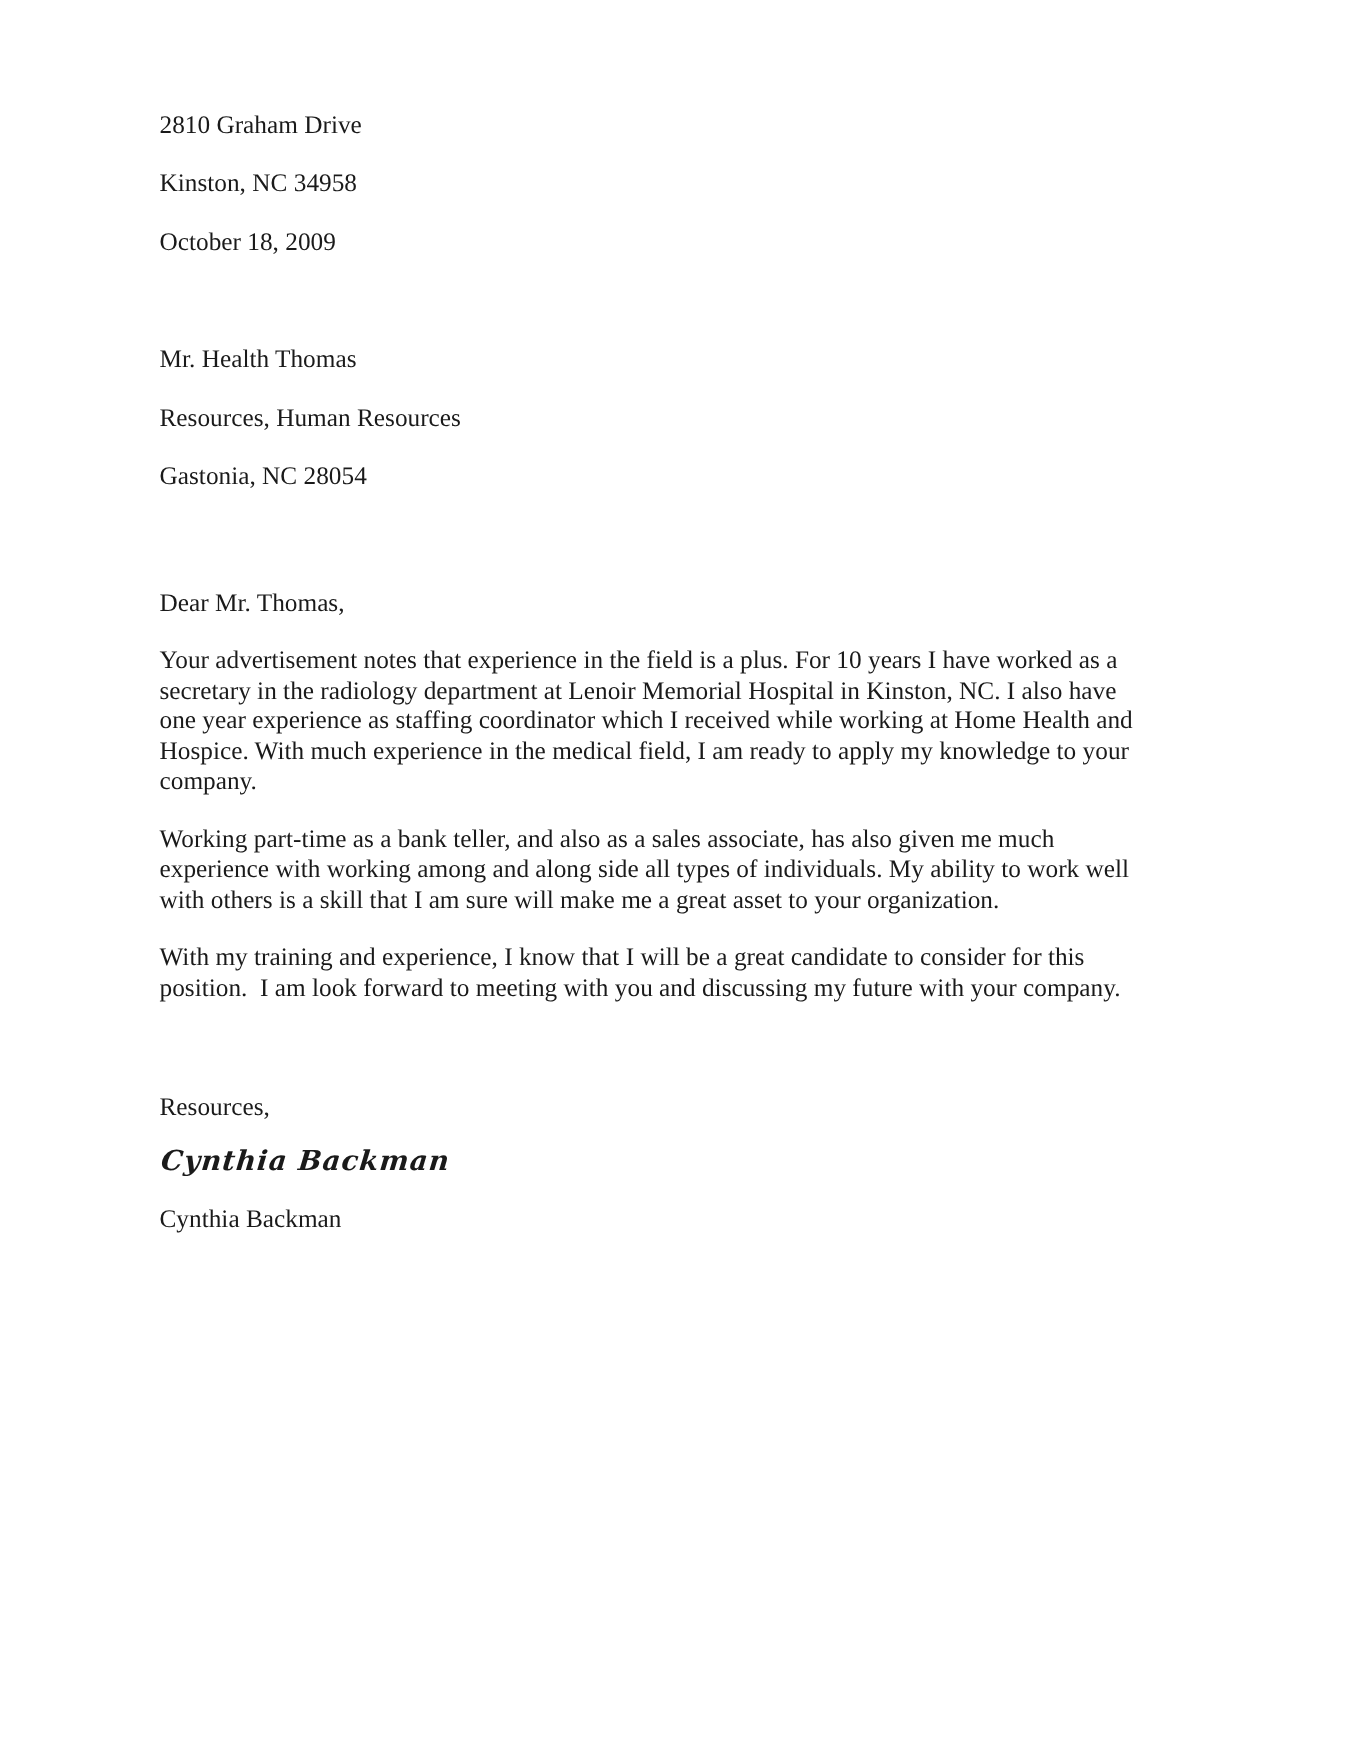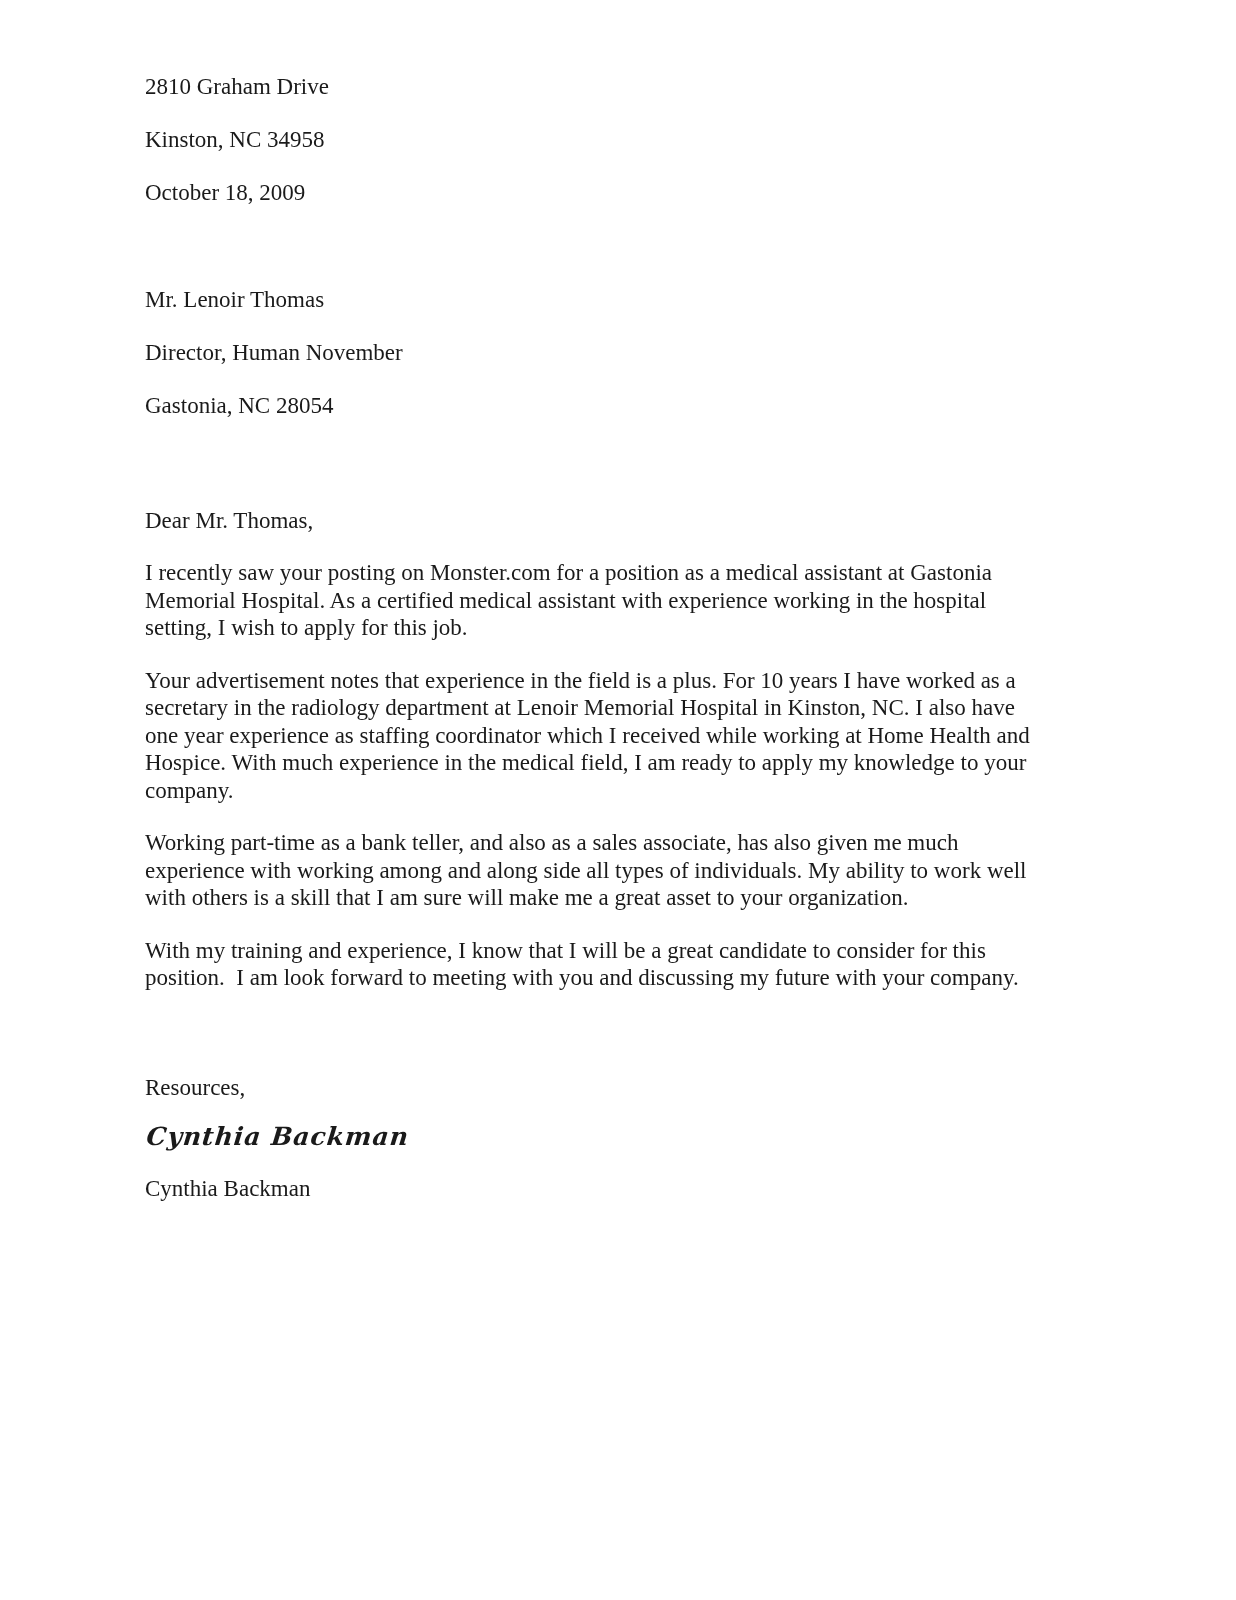--- a/index.html
+++ b/index.html
@@ -14,21 +14,21 @@
   }
   .page {
     position: relative;
     width: 1236px;
     height: 1600px;
     margin: 0;
     background: var(--page-bg);
     color: var(--ink);
     font-family: "Liberation Serif", "DejaVu Serif", serif;
     font-size: 23px;
-    padding: 73px 60px 0 145px;
+    padding: 100px 60px 0 145px;
     overflow: hidden;
   }
   
   .ds-line {
     margin: 0 0 26px 0;
     line-height: 27px;
     white-space: pre-line;
   }
   .sender-block { margin: 0; }
   .recipient-block { margin: 80px 0 0 0; }
@@ -67,30 +67,27 @@
 
 <div class="page">
 
   <div class="sender-block">
     <p class="ds-line">2810 Graham Drive</p>
     <p class="ds-line">Kinston, NC 34958</p>
     <p class="ds-line">October 18, 2009</p>
   </div>
 
   <div class="recipient-block">
-    <p class="ds-line">Mr. Lenoir Thomas</p>
-    <p class="ds-line">Director, Human November</p>
+    <p class="ds-line">Mr. Health Thomas</p>
+    <p class="ds-line">Resources, Human Resources</p>
     <p class="ds-line">Gastonia, NC 28054</p>
   </div>
 
   <p class="salutation">Dear Mr. Thomas,</p>
 
-  <p class="body-para">I recently saw your posting on Monster.com for a position as a medical assistant at Gastonia
-Memorial Hospital. As a certified medical assistant with experience working in the hospital
-setting, I wish to apply for this job.</p>
   <p class="body-para">Your advertisement notes that experience in the field is a plus. For 10 years I have worked as a
 secretary in the radiology department at Lenoir Memorial Hospital in Kinston, NC. I also have
 one year experience as staffing coordinator which I received while working at Home Health and
 Hospice. With much experience in the medical field, I am ready to apply my knowledge to your
 company.</p>
   <p class="body-para">Working part-time as a bank teller, and also as a sales associate, has also given me much
 experience with working among and along side all types of individuals. My ability to work well
 with others is a skill that I am sure will make me a great asset to your organization.</p>
   <p class="body-para">With my training and experience, I know that I will be a great candidate to consider for this
 position. &nbsp;I am look forward to meeting with you and discussing my future with your company.</p>

